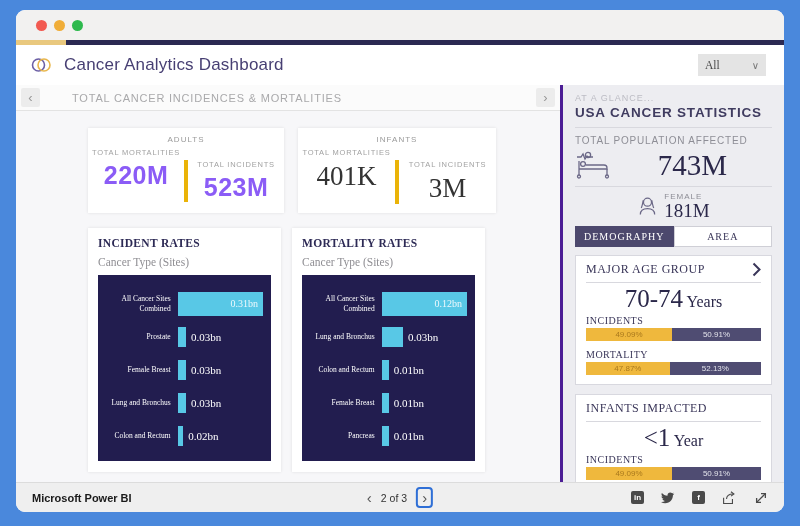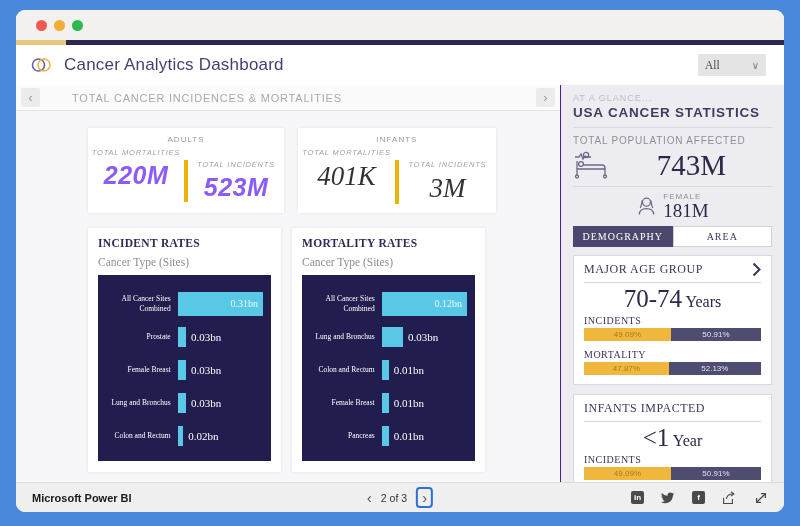--- a/index.html
+++ b/index.html
@@ -34,21 +34,21 @@
   .strip-title { margin-left:32px; font-size:11px; letter-spacing:0.8px; color:#a9a9ab; }
   .strip .spacer { flex:1; }
 
   .content { flex:1; padding:17px 0 0 72px; }
 
   
   .kpi-row { display:flex; gap:14px; width:408px; }
   .kpi-card { background:#fff; box-shadow:0 0 3px rgba(0,0,0,0.10); padding:7px 0 9px; }
   .kpi-card.adults { width:200px; } .kpi-card.infants { width:202px; }
   .kpi-group-label { text-align:center; font-size:8px; letter-spacing:1px; color:#9a9a9a; margin-bottom:4px; }
-  .kpi-cols { display:flex;font-style:italic; }
+  .kpi-cols { display:flex; }
   .kpi-col { flex:1; text-align:center; }
   .kpi-col + .kpi-col { border-left:4px solid #eab308;margin-top:12px; }
   .kpi-metric-label { font-size:7.5px; letter-spacing:0.8px; color:#a2a2a2; margin-bottom:4px; }
   .kpi-value-sans { font-size:25px; font-weight:bold; color:#8b5cf6; letter-spacing:0.5px; }
   .kpi-value-serif { font-family:"Liberation Serif", serif; font-size:27px; color:#333; }
 
   
   .charts-row { display:flex; gap:11px; margin-top:15px; }
   .chart-panel { width:193px; background:#fff; box-shadow:0 0 3px rgba(0,0,0,0.10); padding:9px 10px 11px; }
   .chart-title { font-family:"Liberation Serif", serif; font-weight:bold; font-size:11.5px; color:#2d2a55; letter-spacing:0.3px; }
@@ -57,21 +57,21 @@
   .hbar-row { display:flex; align-items:center; height:33px; }
   .hbar-label { width:47%; text-align:right; color:#fff; font-family:"Liberation Serif", serif; font-size:7.5px; padding-right:7px; line-height:1.25; }
   .hbar-zone { flex:1; display:flex; align-items:center; min-width:0; }
   .hbar-bar { height:20px; background:#58c8e6; flex:0 0 auto; }
   .hbar-bar.first { height:24px; }
   .hbar-bar.inside { display:flex; align-items:center; justify-content:flex-end; padding-right:5px; }
   .hbar-bar.inside span { color:#eef9fd; font-family:"Liberation Serif", serif; font-size:10px; }
   .hbar-val-out { color:#fff; font-family:"Liberation Serif", serif; font-size:11px; margin-left:5px; white-space:nowrap; }
 
   
-  .sidebar { width:224px; flex:0 0 auto; background:#ededf1; border-left:1px solid #4c1d95; padding:8px 12px 4px; overflow:hidden; }
+  .sidebar { width:224px; flex:0 0 auto; background:#ededf1; border-left:3px solid #4c1d95; padding:8px 12px 4px; overflow:hidden; }
   .sb-eyebrow { font-size:9px; letter-spacing:1px; color:#bcbcc4; }
   .sb-title { font-size:13.5px; font-weight:bold; color:#403c60; letter-spacing:0.8px; margin:2px 0 7px; }
   .sb-hr { border:none; border-top:1px solid #d8d8de; margin:0; }
   .sb-pop-label { font-size:10px; letter-spacing:0.8px; color:#8e8e96; margin:7px 0 3px; }
   .sb-pop-row { display:flex; align-items:center; height:32px; }
   .sb-pop-value { flex:1; text-align:center; font-family:"Liberation Serif", serif; font-size:29px; color:#2b284a; }
   .sb-genders { display:flex; align-items:center; margin:5px 0 6px; }
   .sb-gender { flex:1; display:flex; align-items:center; justify-content:center; gap:6px; }
   .sb-gender + .sb-gender { border-left:1px solid #d4d4da; }
   .sb-gender-label { font-size:8px; letter-spacing:1px; color:#8e8e96; }

